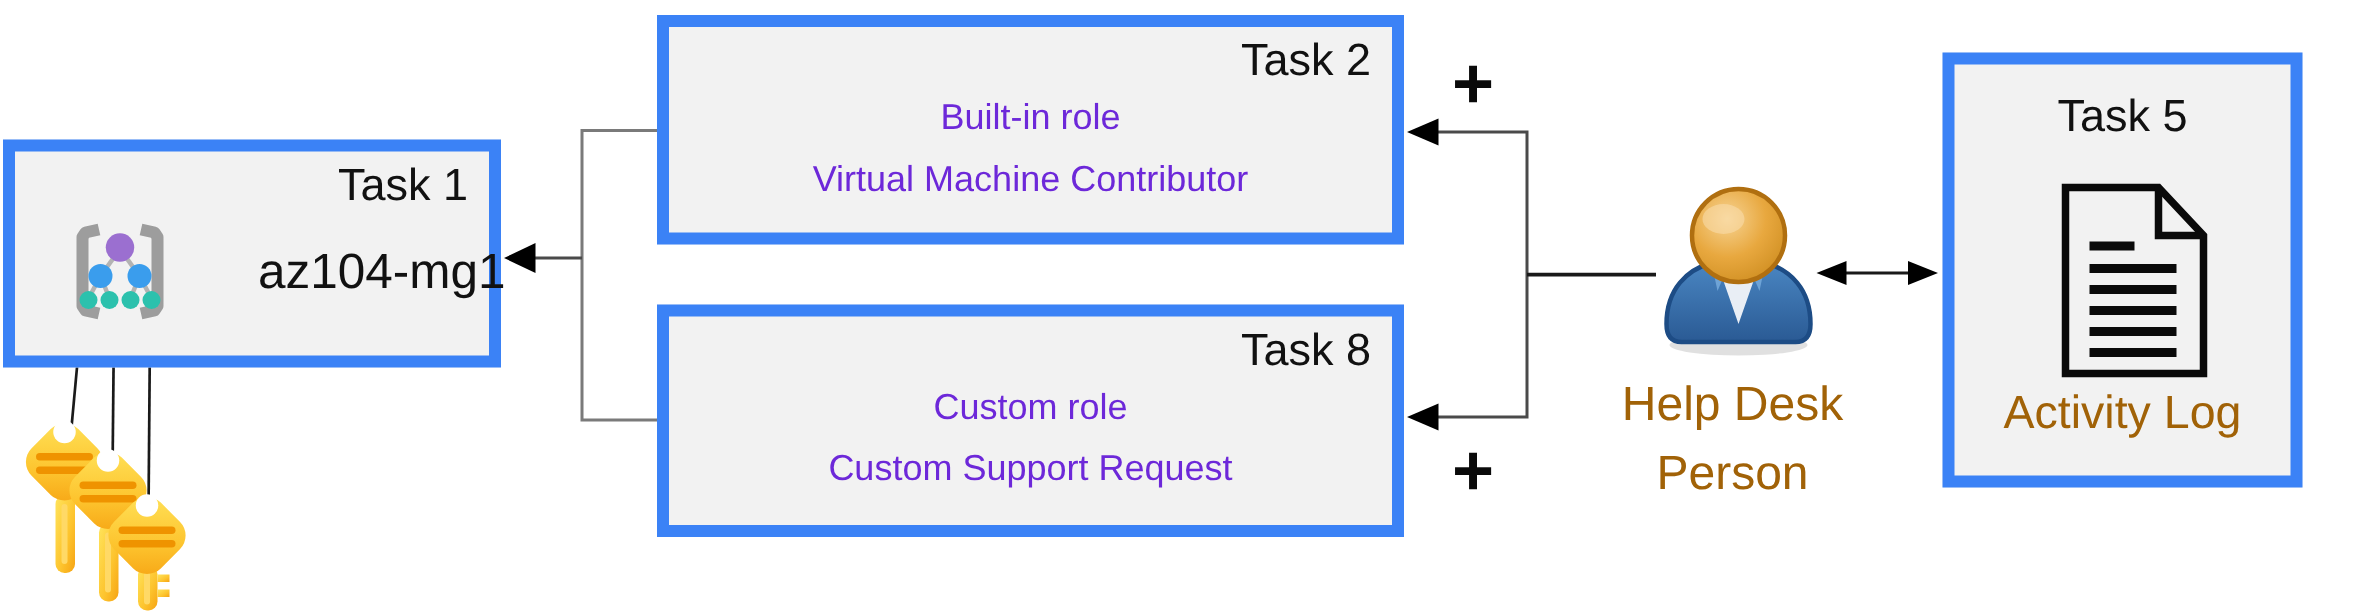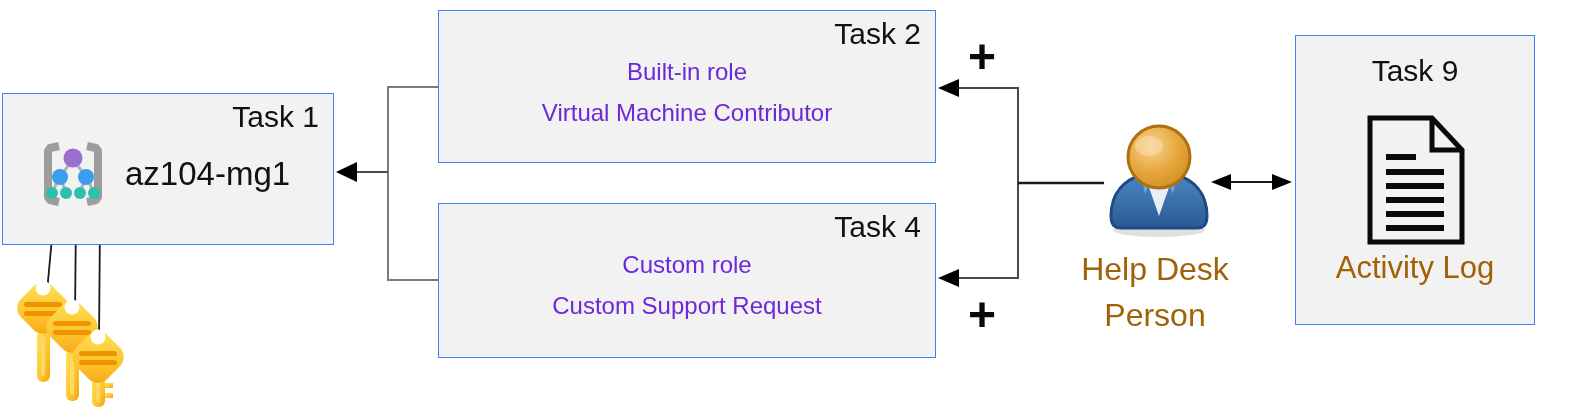--- a/index.html
+++ b/index.html
@@ -1,37 +1,37 @@
 <!DOCTYPE html>
 <html><head>
 <meta charset="utf-8">
 <style>
   html,body{margin:0;padding:0;background:#fff;}
   .canvas{
     position:relative;width:1571px;height:409px;background:#ffffff;
     font-family:"Liberation Sans", sans-serif;color:#000;overflow:hidden;
   }
   .task-box{
-    position:absolute;background:#f2f2f2;border:1px solid #3b82f6;box-sizing:border-box;
+    position:absolute;background:#f2f2f2;border:8px solid #3b82f6;box-sizing:border-box;
   }
   .corner-label{
     position:absolute;top:6px;right:14px;font-size:30px;line-height:34px;color:#111;
   }
   .center-label{
     position:absolute;top:18px;left:0;right:0;text-align:center;font-size:30px;color:#111;
   }
   .role-lines{
     position:absolute;top:40px;left:0;right:0;text-align:center;
     font-size:24px;line-height:41px;color:#6d28d9;
   }
   #task1{left:2px;top:93px;width:332px;height:152px;}
   #task2{left:438px;top:10px;width:498px;height:153px;}
   #task3{left:438px;top:203px;width:498px;height:155px;}
   #task4{left:1295px;top:35px;width:240px;height:290px;}
-  .mg-row{position:absolute;left:32px;top:42px;display:flex;align-items:center;}
+  .mg-row{position:absolute;left:32px;top:42px;display:flex;align-items:center;gap:40px;}
   .mg-icon{width:76px;height:76px;}
   .mg-name{font-size:33px;margin-left:14px;white-space:nowrap;color:#111;}
   .doc-icon{position:absolute;left:70px;top:78px;}
   .t4-caption{position:absolute;top:214px;left:0;right:0;text-align:center;font-size:31px;color:#a16207;}
   .person-icon{position:absolute;left:1101px;top:124px;}
   .person-label{
     position:absolute;left:1050px;top:246px;width:210px;text-align:center;
     font-size:32px;line-height:46px;color:#a16207;
   }
   .plus{
@@ -97,29 +97,29 @@
 
   <div id="task2" class="task-box">
     <div class="corner-label">Task 2</div>
     <div class="role-lines">
       <div>Built-in role</div>
       <div>Virtual Machine Contributor</div>
     </div>
   </div>
 
   <div id="task3" class="task-box">
-    <div class="corner-label">Task 4</div>
+    <div class="corner-label">Task 8</div>
     <div class="role-lines">
       <div>Custom role</div>
       <div>Custom Support Request</div>
     </div>
   </div>
 
   <div id="task4" class="task-box">
-    <div class="center-label">Task 9</div>
+    <div class="center-label">Task 5</div>
     <svg class="doc-icon" width="100" height="132" viewBox="0 0 100 132">
       <path d="M4,4 L66,4 L96,36 L96,128 L4,128 Z" fill="#f2f2f2" stroke="#0a0a0a" stroke-width="5" stroke-linejoin="miter"></path>
       <path d="M66,4 L66,36 L96,36" fill="none" stroke="#0a0a0a" stroke-width="5"></path>
       <line x1="20" y1="43" x2="50" y2="43" stroke="#0a0a0a" stroke-width="6"></line>
       <line x1="20" y1="58" x2="78" y2="58" stroke="#0a0a0a" stroke-width="6"></line>
       <line x1="20" y1="72" x2="78" y2="72" stroke="#0a0a0a" stroke-width="6"></line>
       <line x1="20" y1="86" x2="78" y2="86" stroke="#0a0a0a" stroke-width="6"></line>
       <line x1="20" y1="100" x2="78" y2="100" stroke="#0a0a0a" stroke-width="6"></line>
       <line x1="20" y1="114" x2="78" y2="114" stroke="#0a0a0a" stroke-width="6"></line>
     </svg>

